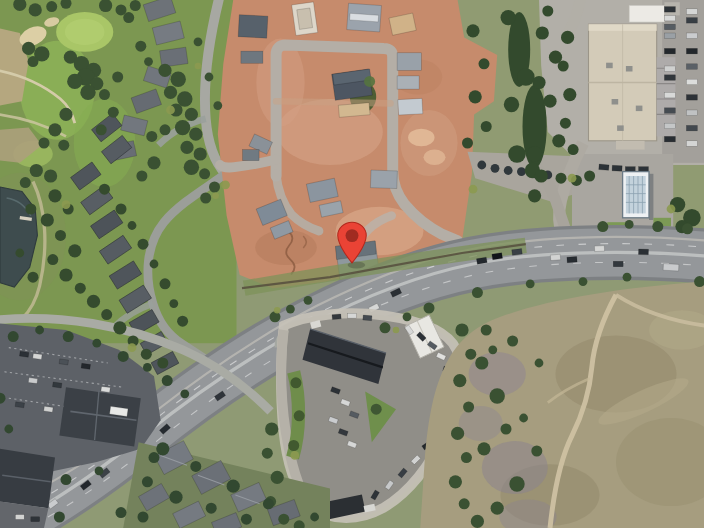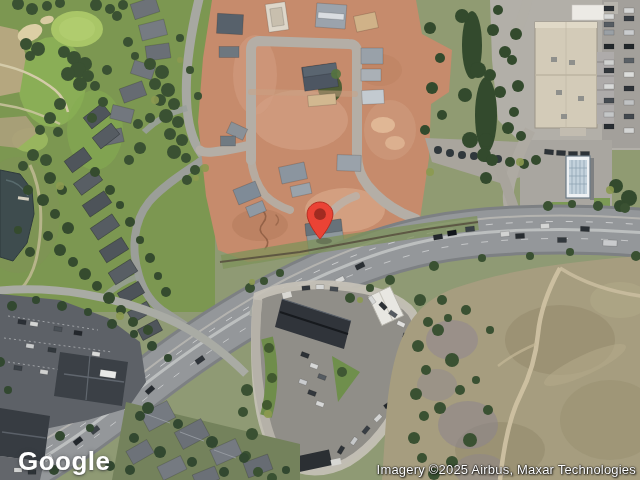--- a/index.html
+++ b/index.html
@@ -543,15 +543,13 @@
     </g>
   </g>
 
   <g>
     <ellipse cx="324" cy="241" rx="8" ry="3.2" fill="#1a1a1a" opacity=".25"></ellipse>
     <path transform="translate(297.8 198.3) scale(1.85)" d="M12 2C8.13 2 5 5.13 5 8.5c0 5.25 7 13.5 7 13.5s7-8.25 7-13.5C19 5.13 15.87 2 12 2z" fill="#EA4335" stroke="#B3271B" stroke-width=".5"></path>
     <circle cx="320" cy="214.2" r="5.9" fill="#A12B21"></circle>
   </g>
 </svg>
 
-<div class="google-logo">Google</div>
-<div class="attribution">Imagery ©2025 Airbus, Maxar Technologies</div>
 </div>
 
 </body></html>

